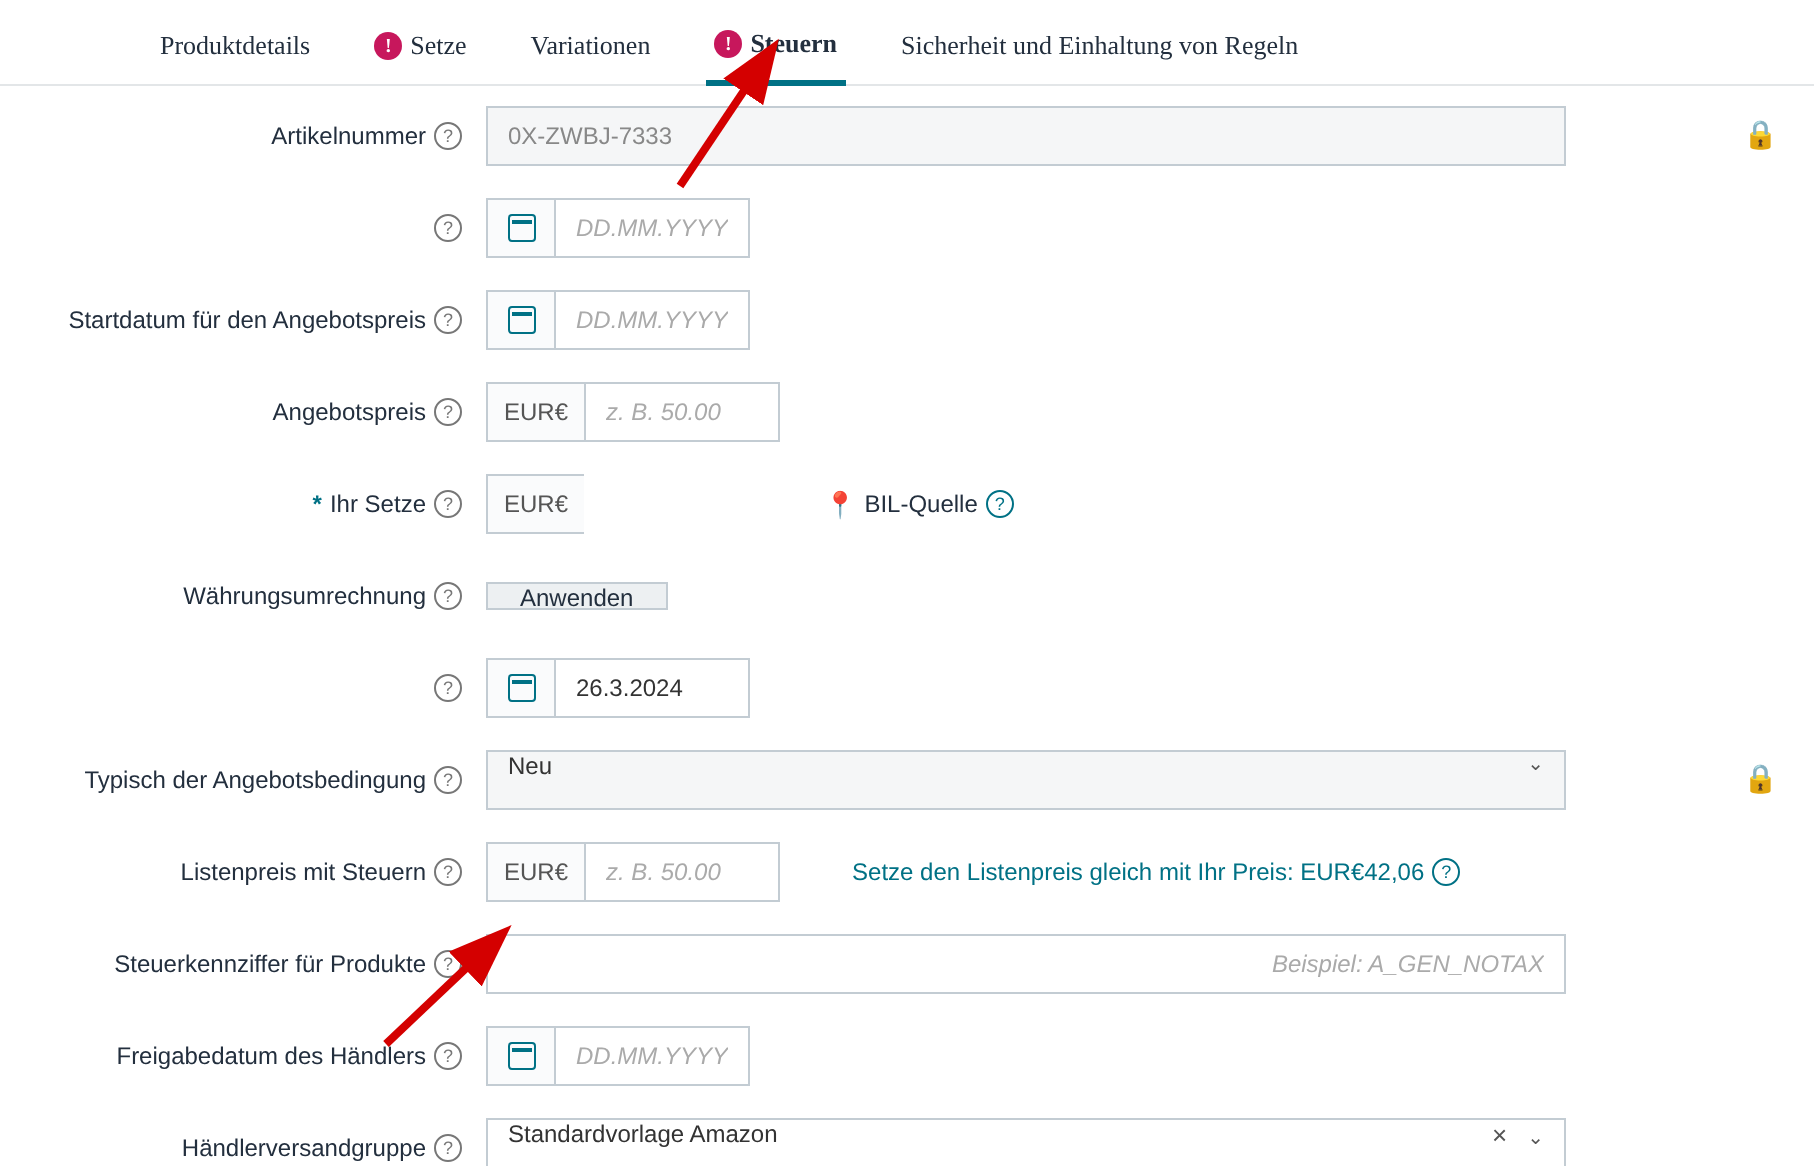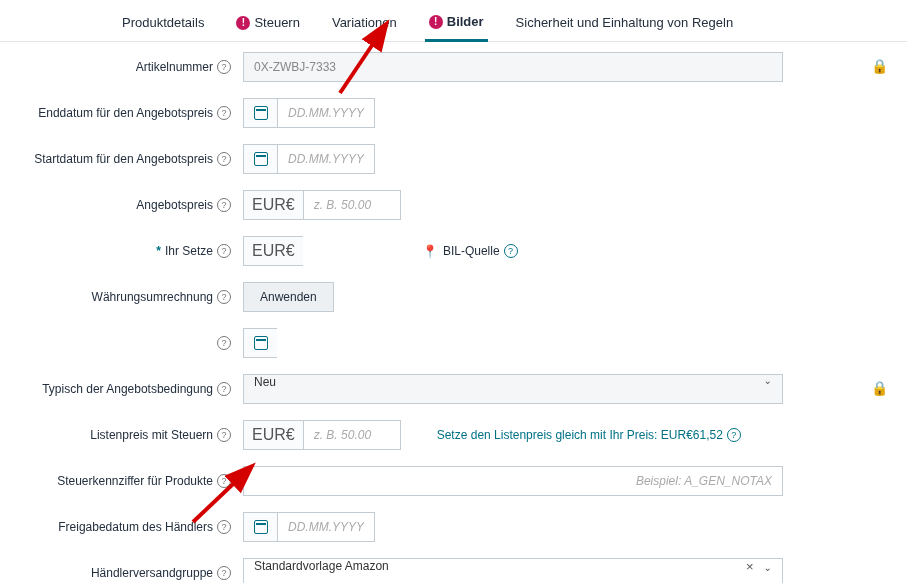--- a/index.html
+++ b/index.html
@@ -1,37 +1,37 @@
 <!DOCTYPE html>
 <html><head>
 <meta charset="utf-8">
 <style>
 * { box-sizing: border-box; margin: 0; padding: 0; }
 body { font-family: Arial, Helvetica, sans-serif; font-size: 12px; color: #232f3e; background: #fff; width: 907px; }
-.tabs { display: flex; gap: 24px; padding: 8px 0 0 118px; border-bottom: 1px solid #e3e6e8; }
+.tabs { display: flex; gap: 24px; padding: 8px 0 0 76px; border-bottom: 1px solid #e3e6e8; font-family: Liberation Serif, serif; }
 .tab { display: flex; align-items: center; gap: 4px; padding: 6px 4px 10px; cursor: pointer; font-size: 13px; color: #232f3e; }
 .tab.active { font-weight: bold; border-bottom: 3px solid #007185; margin-bottom: -1px; }
 .alert-dot { width: 14px; height: 14px; border-radius: 50%; background: #c7175c; color: #fff; font-size: 10px; display: inline-flex; align-items: center; justify-content: center; font-weight: bold; }
 .form { padding: 10px 60px 10px 0; }
 .row { display: flex; align-items: center; margin-bottom: 16px; min-height: 30px; }
 .label { width: 237px; text-align: right; padding-right: 6px; font-size: 12px; color: #232f3e; display: flex; justify-content: flex-end; align-items: center; gap: 4px; }
 .req { color: #007185; font-weight: bold; }
 .help { width: 14px; height: 14px; border: 1.5px solid #777; border-radius: 50%; display: inline-flex; align-items: center; justify-content: center; font-size: 9px; color: #777; cursor: pointer; flex-shrink: 0; }
 .help-teal { border-color: #007185; color: #007185; }
 .field { display: flex; align-items: center; gap: 0; margin-left: 6px; flex: 1; position: relative; }
 input[type=text], .select, .readonly { height: 30px; border: 1px solid #c3ccd3; padding: 0 10px; font-size: 12px; color: #333; background: #fff; outline: none; }
 input[type=text]::placeholder, .readonly.ph { color: #aaa; font-style: italic; }
 .readonly { background: #f5f6f7; width: 540px; display: flex; align-items: center; color: #888; }
-.prefix { height: 30px; border: 1px solid #c3ccd3; border-right: none; background: #fafbfc; display: flex; align-items: center; padding: 0 8px; font-size: 16px; color: #555; }
+.prefix { height: 30px; border: 1px solid #c3ccd3; border-right: none; background: #fafbfc; display: flex; align-items: center; padding: 0 8px; font-size: 12px; color: #555; }
 .cal-btn { height: 30px; width: 34px; border: 1px solid #c3ccd3; border-right: none; background: #fafbfc; display: flex; align-items: center; justify-content: center; cursor: pointer; }
 .cal-icon { width: 14px; height: 14px; border: 1.5px solid #007185; border-radius: 2px; position: relative; }
 .cal-icon::before { content: ''; position: absolute; top: 2px; left: 1px; right: 1px; height: 1.5px; background: #007185; }
 .date-in { width: 98px; }
 .money-in { width: 98px; }
-.btn { height: 30px; padding: 0 16px; border: 1px solid #c3ccd3; background: #edf0f2; cursor: pointer; font-size: 12px; color: #232f3e; }
+.btn { height: 14px; padding: 0 16px; border: 1px solid #c3ccd3; background: #edf0f2; cursor: pointer; font-size: 12px; color: #232f3e; }
 .select { width: 540px; display: flex; align-items: flex-start; justify-content: space-between; cursor: pointer; }
 .select.grey { background: #f5f6f7; }
 .chev { font-size: 10px; color: #555; }
 .clear-x { font-size: 13px; color: #555; margin-right: 10px; cursor: pointer; }
 .wide-in { width: 540px; text-align: right; }
 .lock { color: #007185; font-size: 14px; margin-left: 8px; }
 .side-lock { position: absolute; right: -42px; top: 6px; }
 .bil { display: flex; align-items: center; gap: 4px; margin-left: 120px; font-size: 12px; color: #232f3e; }
 .pin { color: #007185; font-size: 13px; }
 .link { color: #007185; font-size: 12px; cursor: pointer; margin-left: 36px; display: flex; align-items: center; gap: 4px; }
@@ -40,28 +40,28 @@
 </style>
 </head>
 <body>
 
 <div class="tabs">
   <div class="tab">
       <span>Produktdetails</span>
     </div>
   <div class="tab">
       <span class="alert-dot">!</span>
-      <span>Steuern</span>
+      <span>Setze</span>
     </div>
   <div class="tab">
       <span>Variationen</span>
     </div>
   <div class="tab active">
       <span class="alert-dot">!</span>
-      <span>Bilder</span>
+      <span>Steuern</span>
     </div>
   <div class="tab">
       <span>Sicherheit und Einhaltung von Regeln</span>
     </div>
 </div>
 
 <div class="form">
 
   <div class="row">
     <div class="label">
@@ -69,21 +69,20 @@
         <span class="help">?</span>
       </div>
     <div class="field">
       <div class="readonly">0X-ZWBJ-7333</div>
       <span class="lock side-lock">🔒</span>
     </div>
   </div>
 
   <div class="row">
     <div class="label">
-        <span>Enddatum für den Angebotspreis</span>
         <span class="help">?</span>
       </div>
     <div class="field">
       <div class="cal-btn">
           <div class="cal-icon"></div>
         </div>
       <input type="text" class="date-in" placeholder="DD.MM.YYYY" style="">
     </div>
   </div>
 
@@ -138,20 +137,21 @@
   </div>
 
   <div class="row">
     <div class="label">
         <span class="help">?</span>
       </div>
     <div class="field">
       <div class="cal-btn">
           <div class="cal-icon"></div>
         </div>
+      <input type="text" class="date-in" value="26.3.2024" style="">
     </div>
   </div>
 
   <div class="row">
     <div class="label">
         <span>Typisch der Angebotsbedingung</span>
         <span class="help">?</span>
       </div>
     <div class="field">
       <div class="select grey">
@@ -164,21 +164,21 @@
 
   <div class="row">
     <div class="label">
         <span>Listenpreis mit Steuern</span>
         <span class="help">?</span>
       </div>
     <div class="field">
       <div class="prefix">EUR€</div>
       <input type="text" class="money-in" placeholder="z. B. 50.00" style="">
       <div class="link">
-          <span>Setze den Listenpreis gleich mit Ihr Preis: EUR€61,52</span>
+          <span>Setze den Listenpreis gleich mit Ihr Preis: EUR€42,06</span>
           <span class="help help-teal">?</span>
         </div>
     </div>
   </div>
 
   <div class="row">
     <div class="label">
         <span>Steuerkennziffer für Produkte</span>
         <span class="help">?</span>
       </div>

